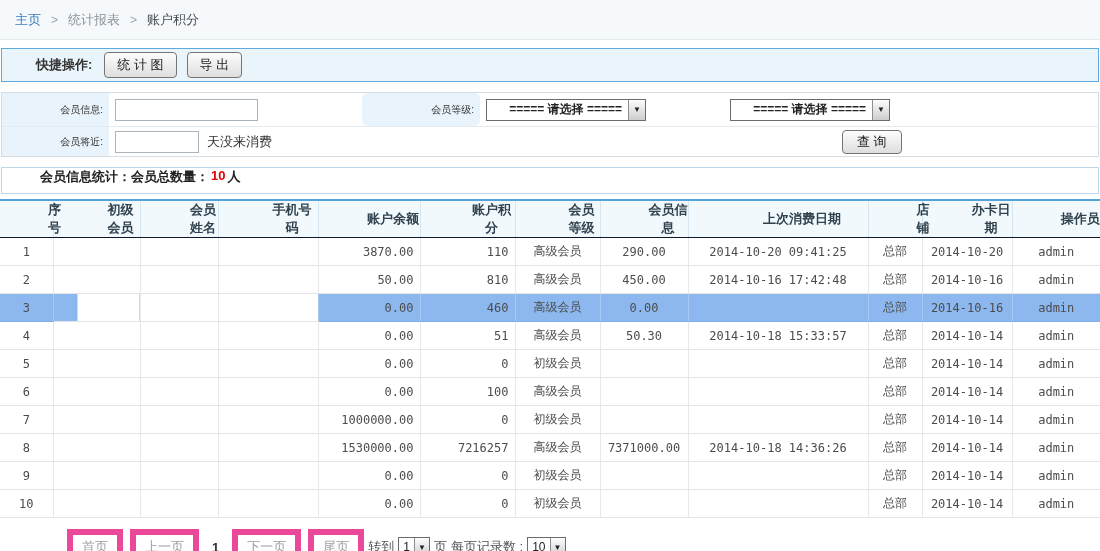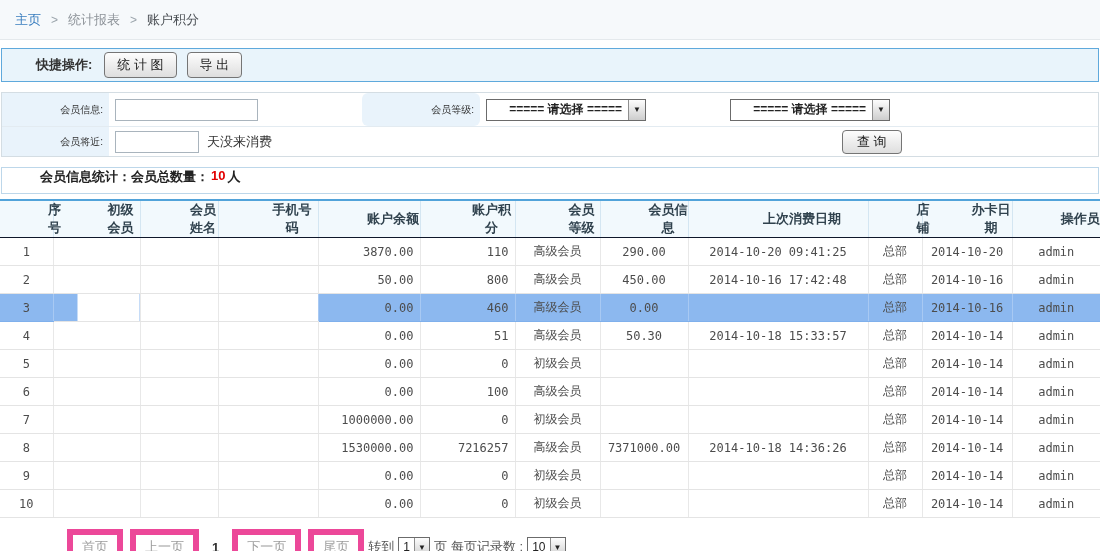--- a/index.html
+++ b/index.html
@@ -180,21 +180,21 @@
         <td>总部</td>
         <td class="mono">2014-10-20</td>
         <td class="mono">admin</td>
       </tr>
       <tr>
         <td class="mono">2</td>
         <td></td>
         <td></td>
         <td></td>
         <td class="ar mono">50.00</td>
-        <td class="ar mono">800</td>
+        <td class="ar mono">810</td>
         <td>高级会员</td>
         <td class="mono">450.00</td>
         <td class="mono">2014-10-16 17:42:48</td>
         <td>总部</td>
         <td class="mono">2014-10-16</td>
         <td class="mono">admin</td>
       </tr>
       <tr class="selected">
         <td class="mono">3</td>
         <td class="redact-partial"></td>

